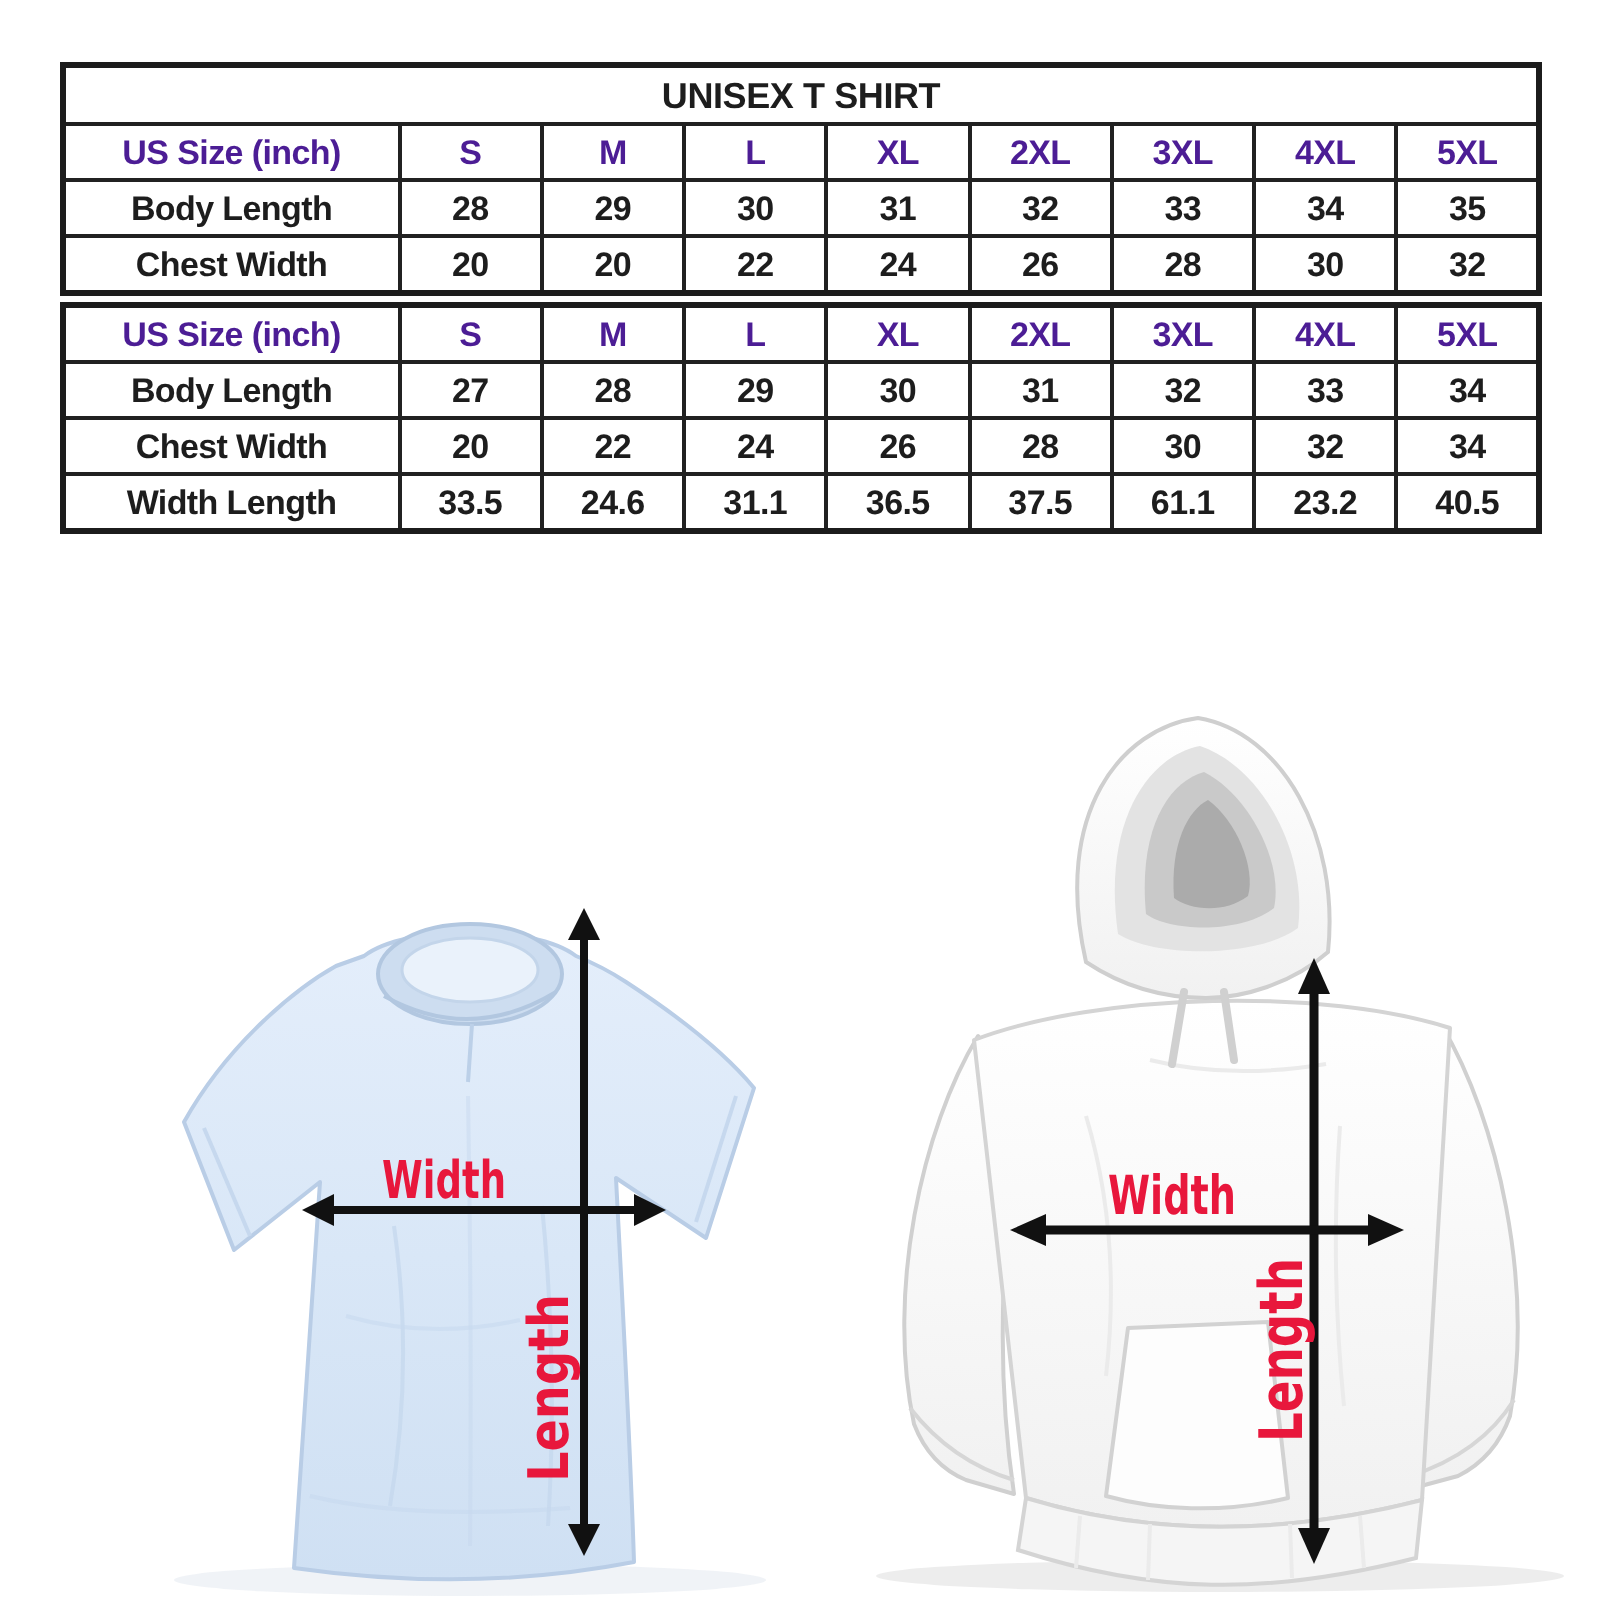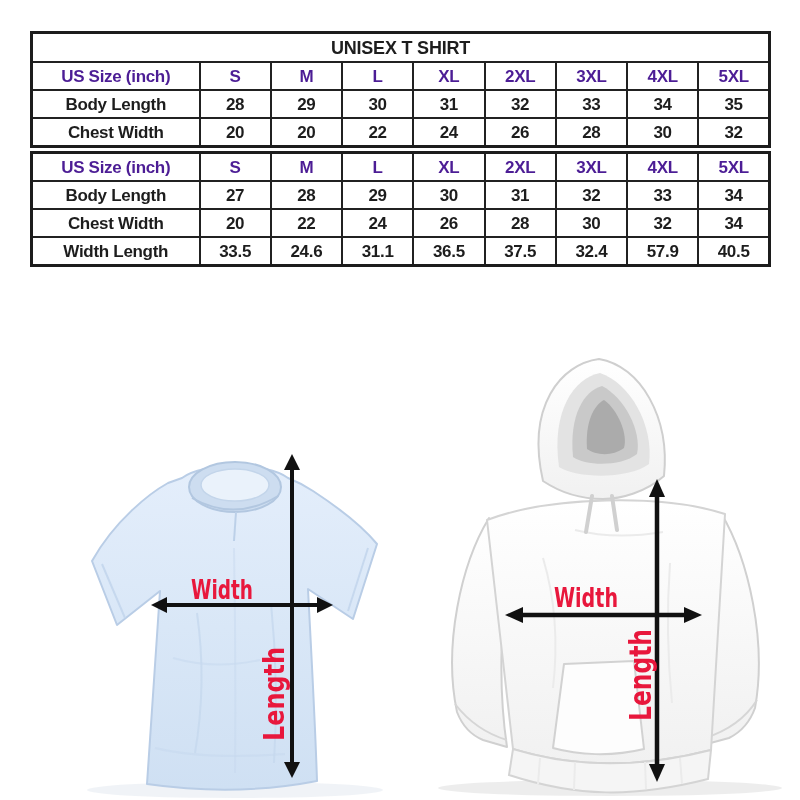--- a/index.html
+++ b/index.html
@@ -125,22 +125,22 @@
         <td>32</td>
         <td>34</td>
       </tr>
       <tr>
         <td>Width Length</td>
         <td>33.5</td>
         <td>24.6</td>
         <td>31.1</td>
         <td>36.5</td>
         <td>37.5</td>
-        <td>32.4</td>
-        <td>57.9</td>
+        <td>61.1</td>
+        <td>23.2</td>
         <td>40.5</td>
       </tr>
     </tbody>
   </table>
 
   <div class="fig fig-tshirt">
     <svg width="345" height="352" viewBox="0 0 345 352">
       <defs>
         <linearGradient id="tg" x1="0" y1="0" x2="0" y2="1">
           <stop offset="0" stop-color="#e4eefb"></stop>

